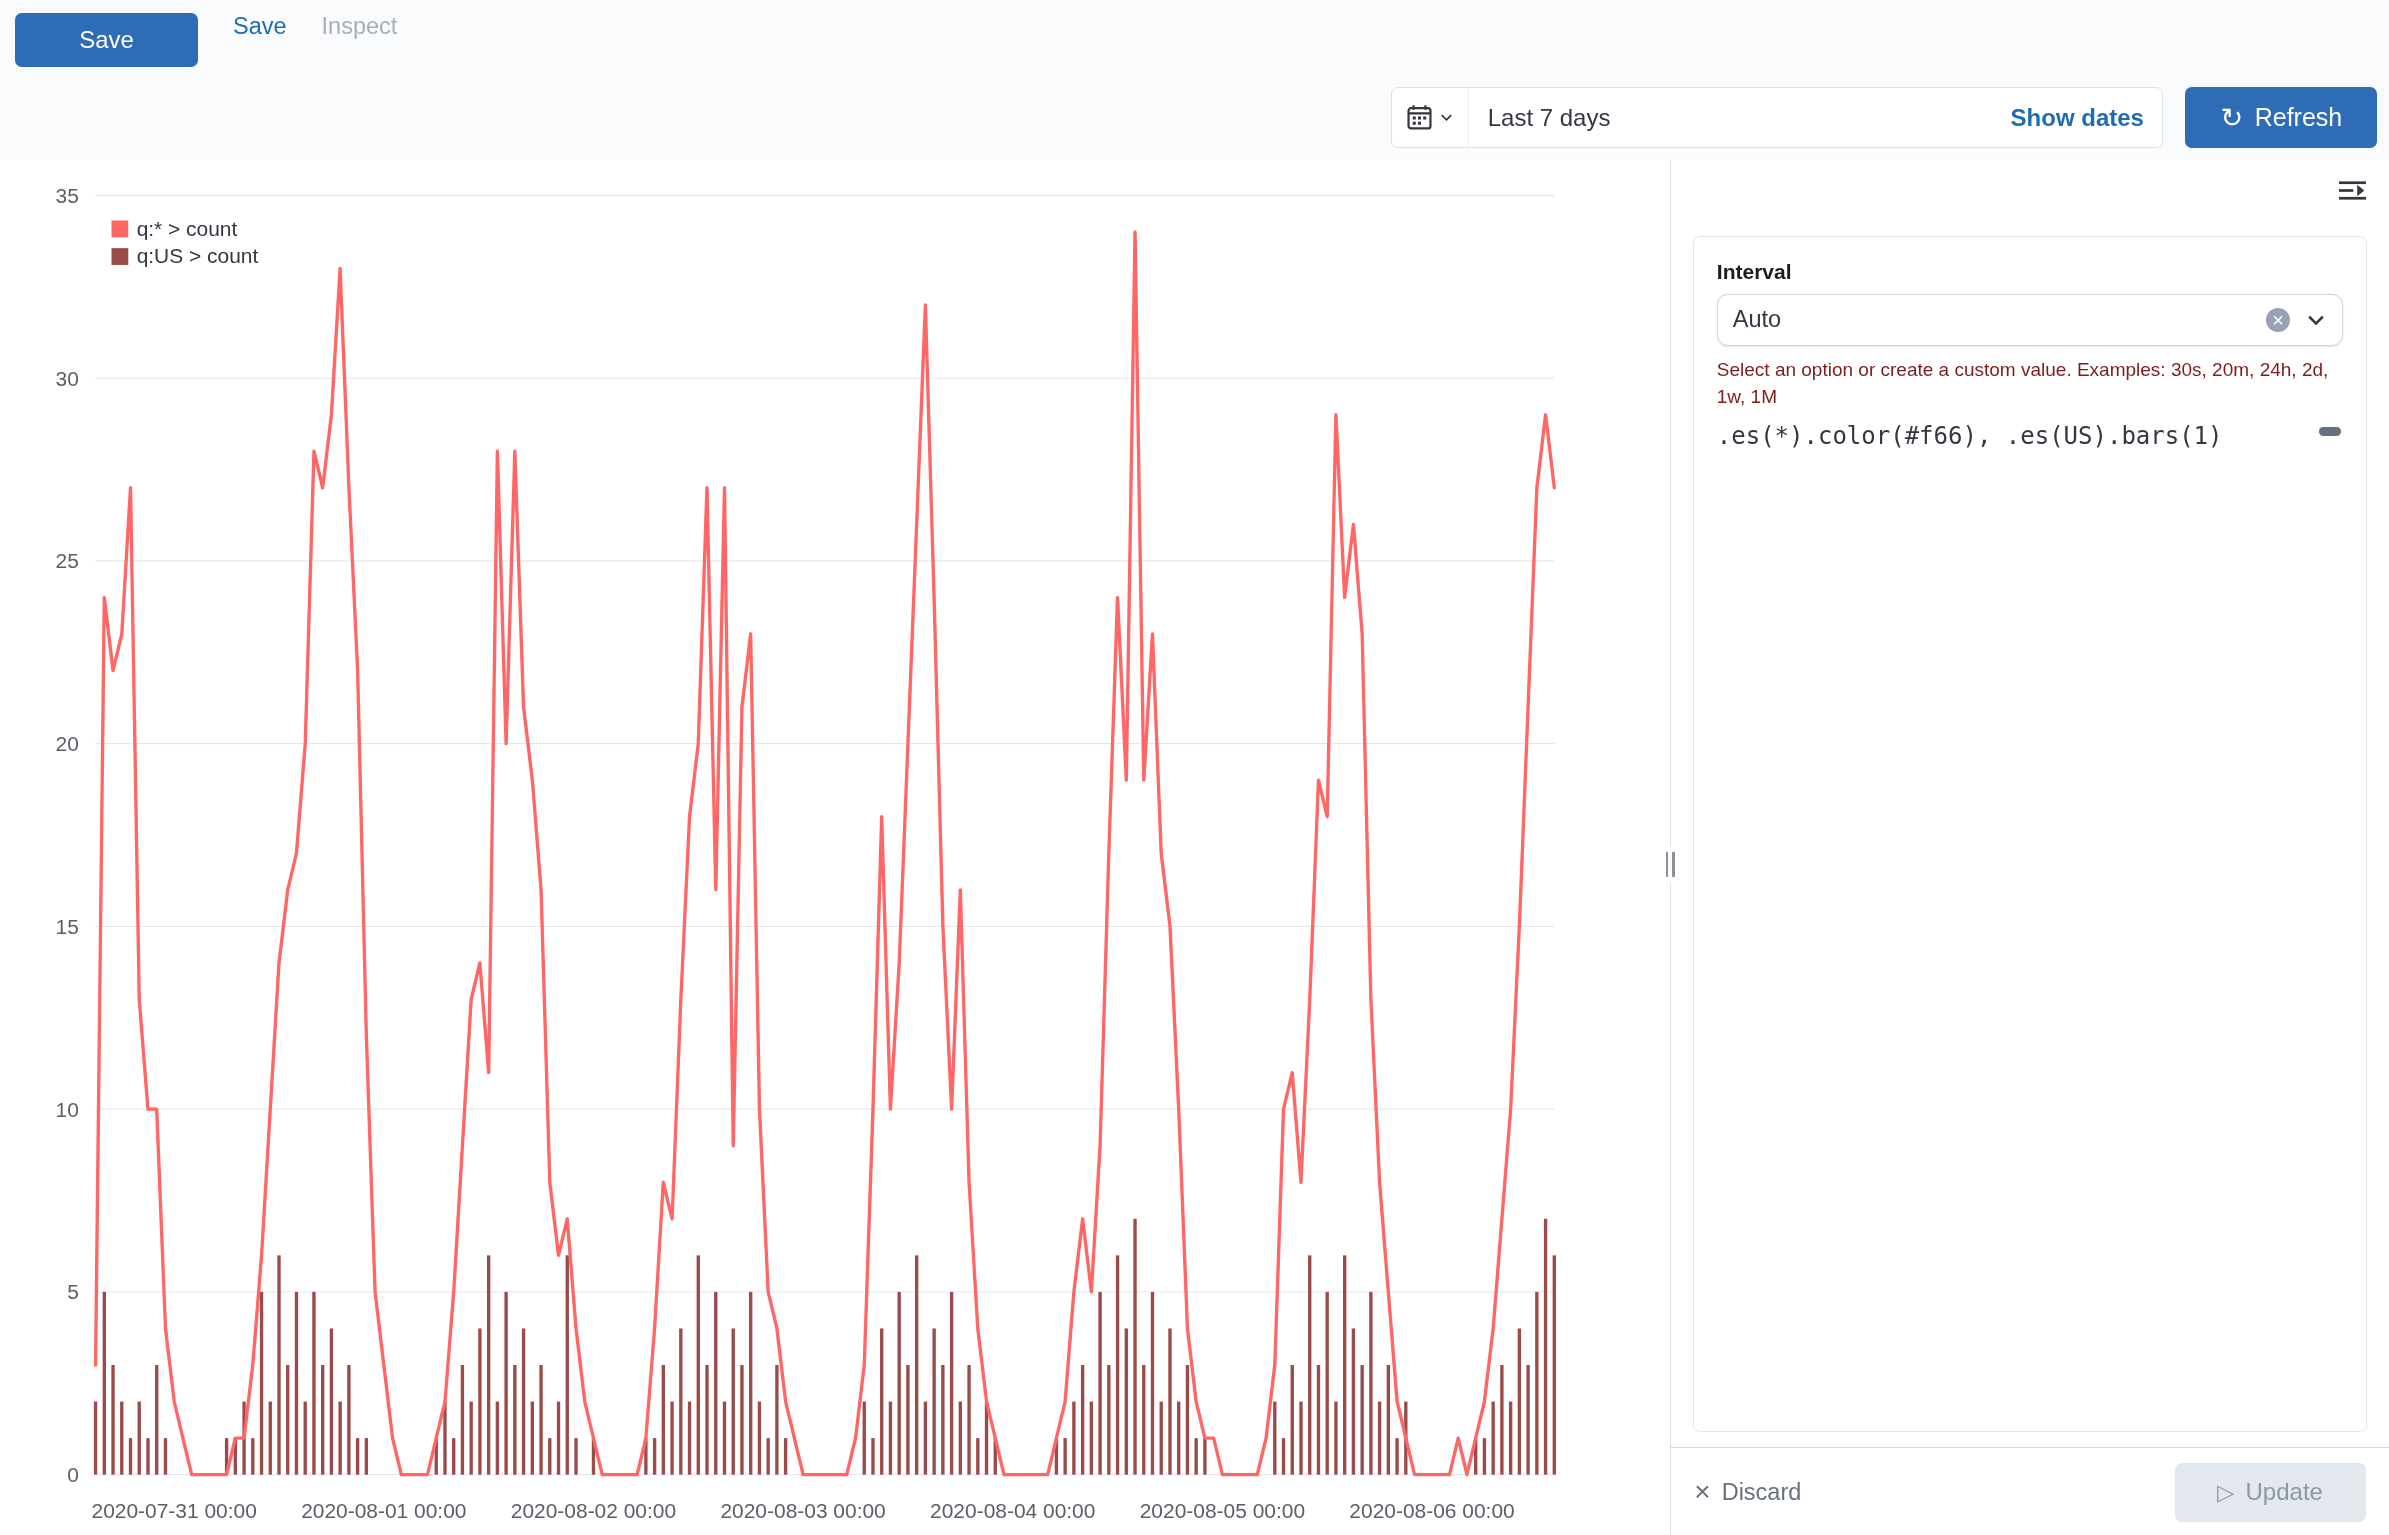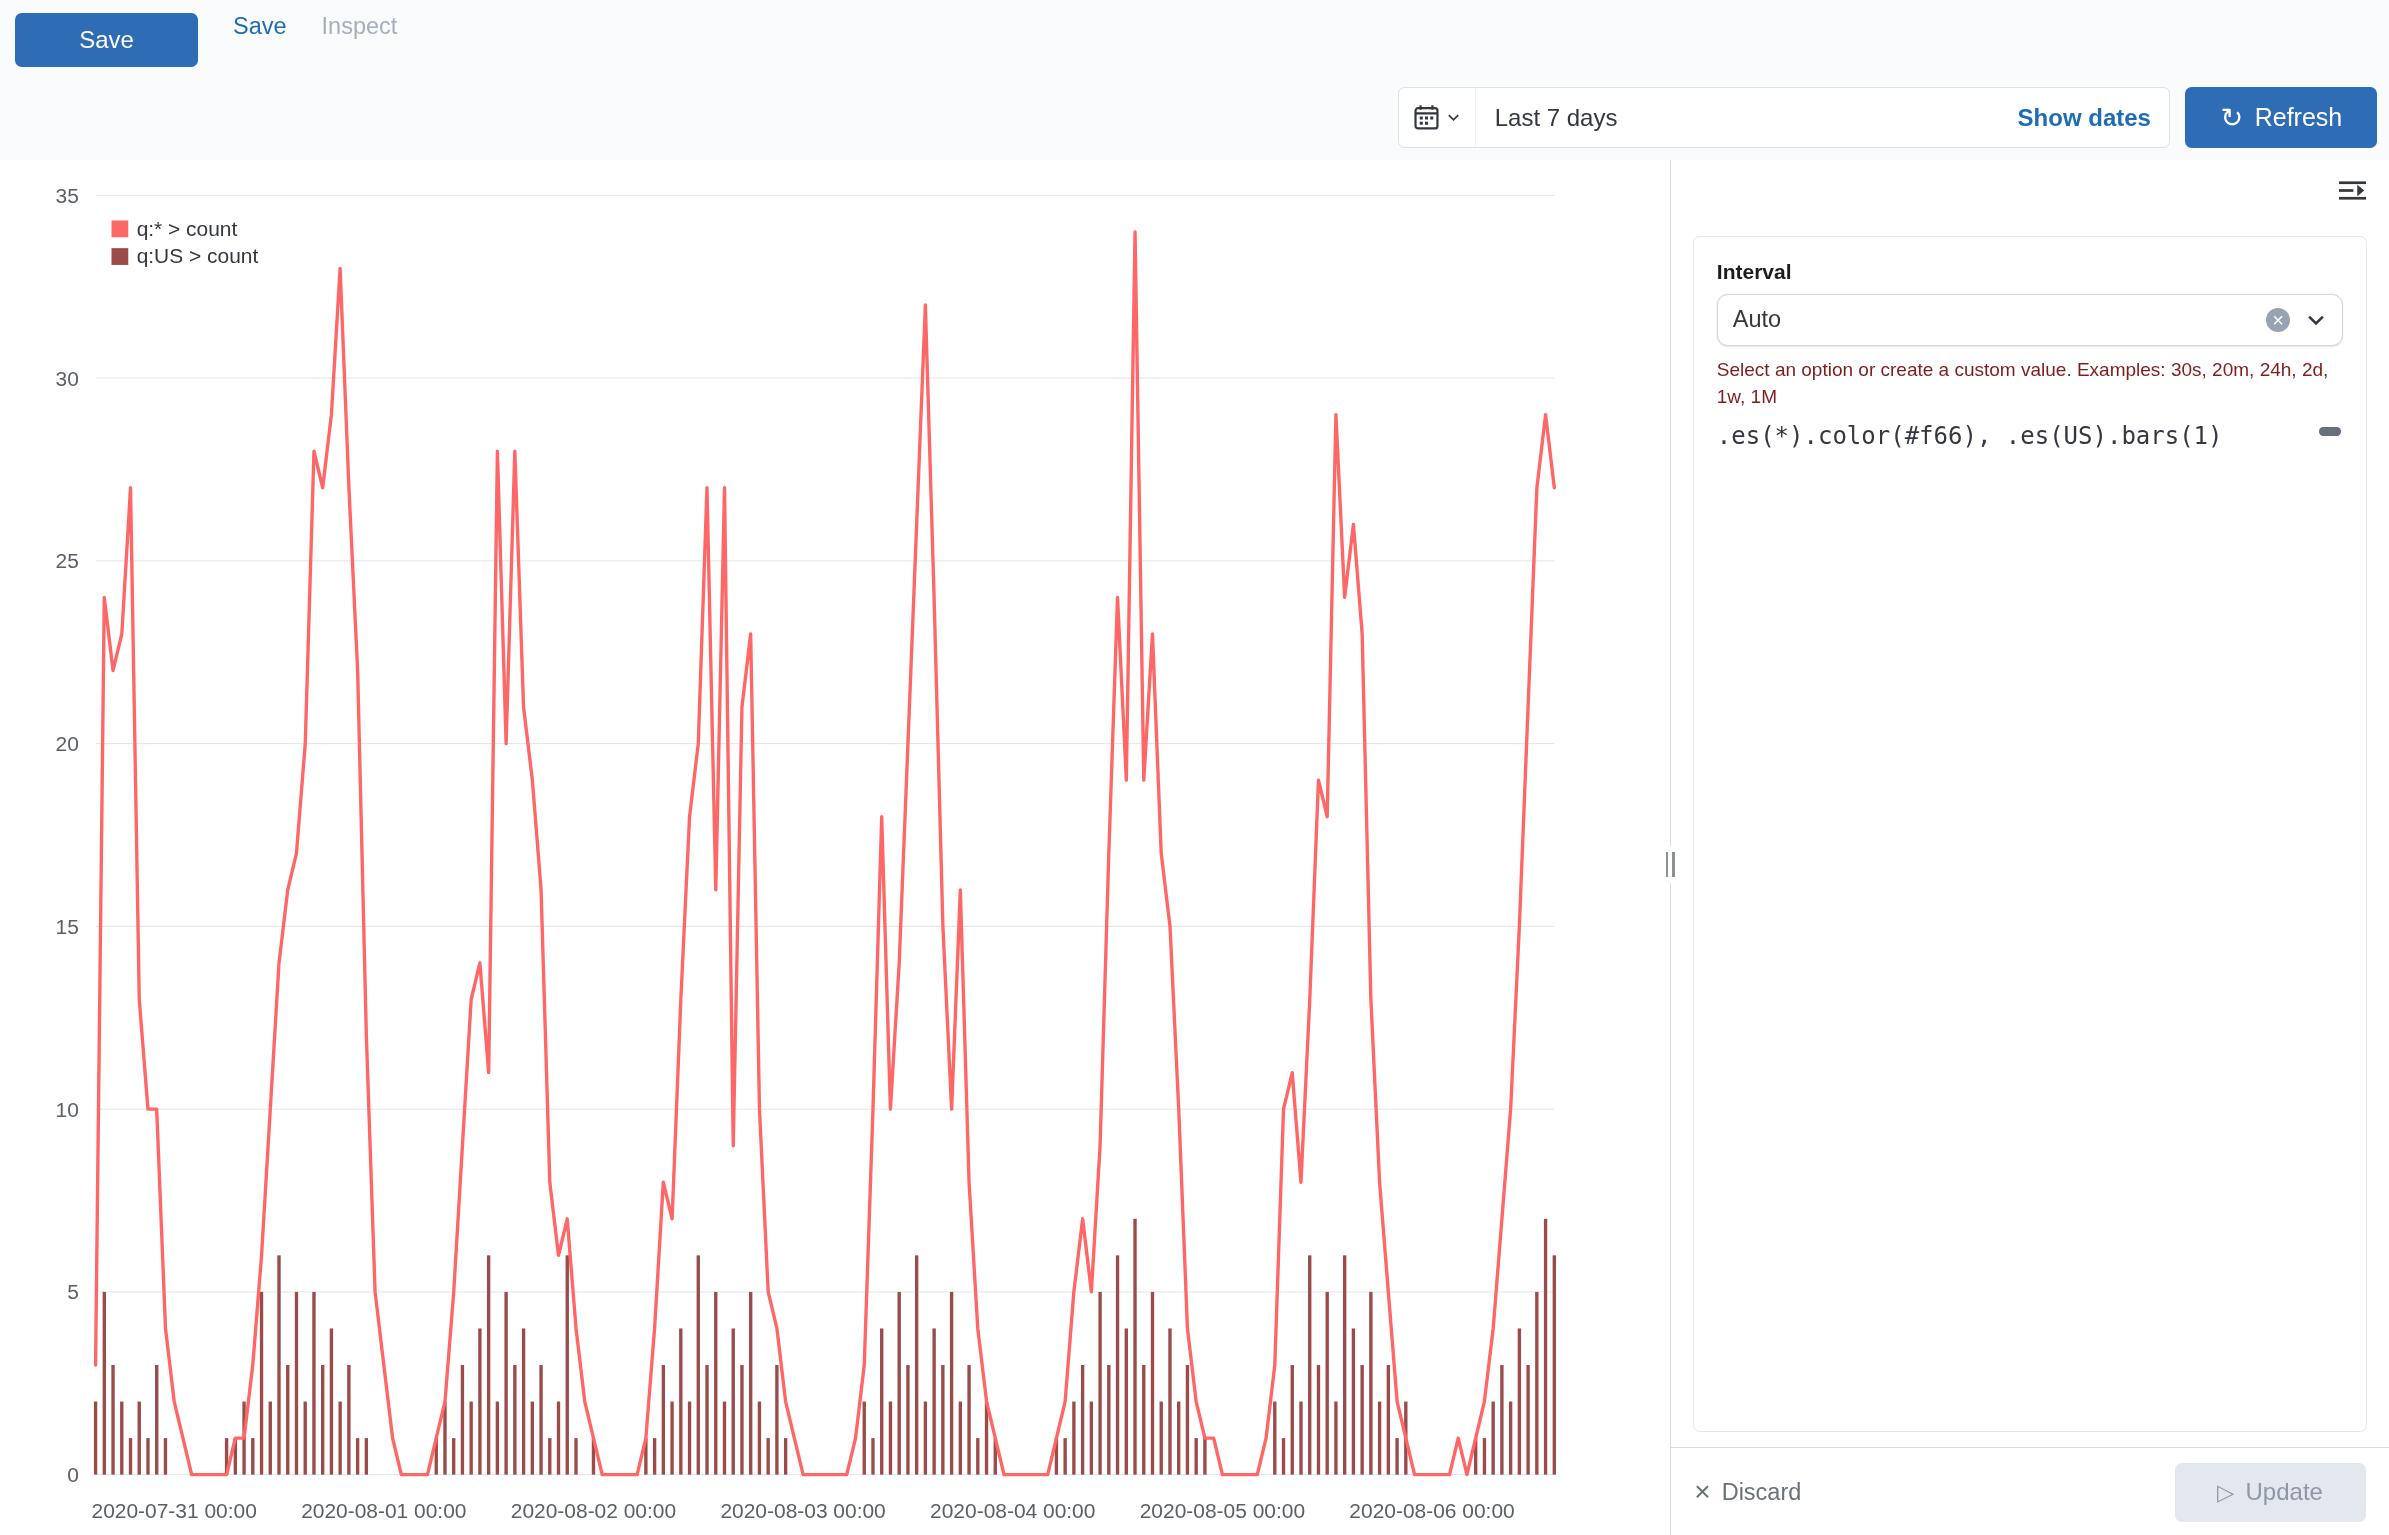--- a/index.html
+++ b/index.html
@@ -4,21 +4,21 @@
 <style>
   *{margin:0;padding:0;box-sizing:border-box}
   html,body{width:2389px;height:1536px;overflow:hidden;background:#fafbfd;
     font-family:"Liberation Sans",sans-serif;color:#343741}
   .header{height:160px;padding:13.4px 11.7px 0 15px}
   .row1{display:flex;height:54px}
   .btn{border:none;border-radius:6.7px;font-family:inherit;cursor:pointer;display:flex;align-items:center;justify-content:center}
   .save{min-width:183px;height:54px;background:#2e6db6;color:#fff;font-size:24px}
   .toplink{font-size:23.5px;margin-left:35px;color:#1e6cb3;cursor:pointer;text-decoration:none}
   .toplink.disabled{color:#a6aebc;cursor:default}
-  .row2{display:flex;justify-content:flex-end;align-items:center;margin-top:20px;gap:15px}
+  .row2{display:flex;justify-content:flex-end;align-items:center;margin-top:20px;gap:22px}
   .datepicker{width:772px;height:61px;background:#fff;border:0.8px solid #dbe1ea;border-radius:6.7px;display:flex;align-items:center}
   .quick{width:77px;height:100%;display:flex;align-items:center;justify-content:center;gap:5.9px;border-right:0.8px solid #eef1f6;cursor:pointer;background:none;border-top:none;border-left:none;border-bottom:none}
   .range{margin-left:18.4px;font-size:24px;cursor:pointer}
   .showdates{margin-left:auto;margin-right:18.4px;font-size:24px;font-weight:700;color:#1e6cb3;cursor:pointer}
   .refresh{width:192px;height:61px;background:#2e6db6;color:#fff;font-size:25px;gap:11.7px}
   .refresh .glyph{font-family:"DejaVu Sans",sans-serif;font-size:27px;line-height:1}
   .content{display:flex;height:1376px;background:#fff}
   .chart-area{width:1670px;position:relative}
   .resizer{width:0.8px;background:#d9dfe8;position:relative;cursor:col-resize}
   .grip{position:absolute;left:-8.4px;top:686px;width:17px;height:37px;display:flex;gap:4.2px;align-items:center;justify-content:center;background:#fff}

